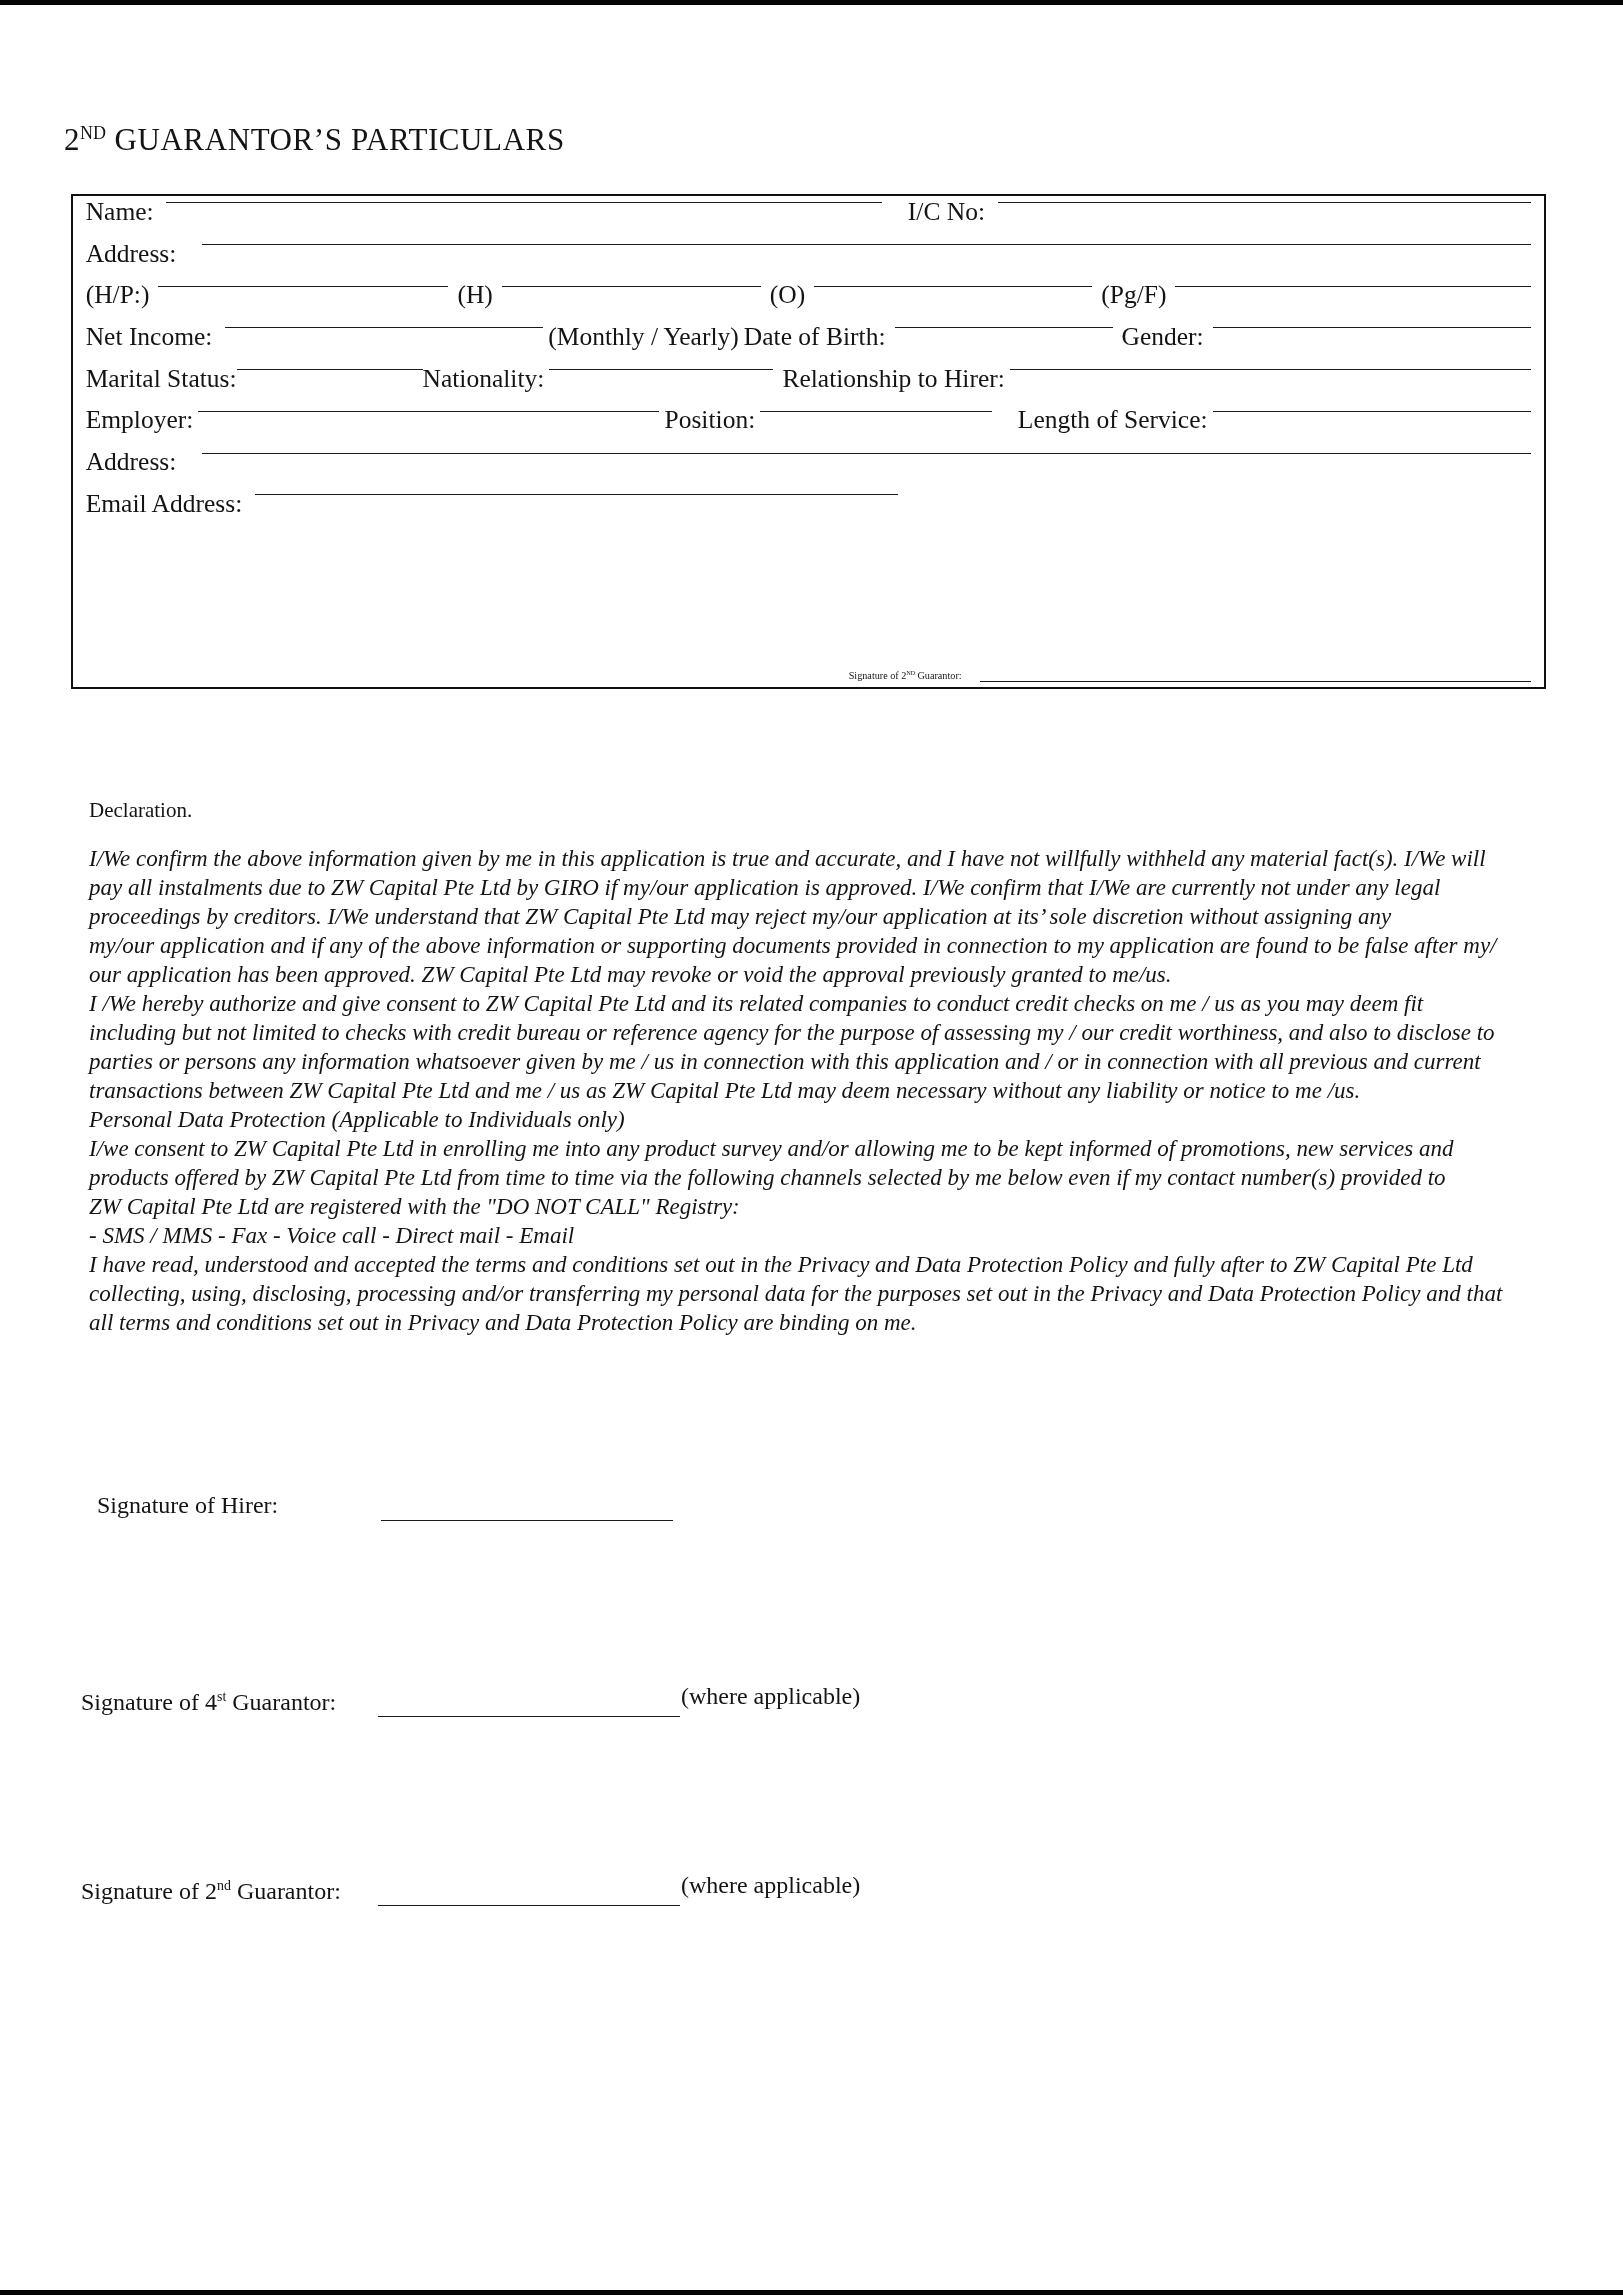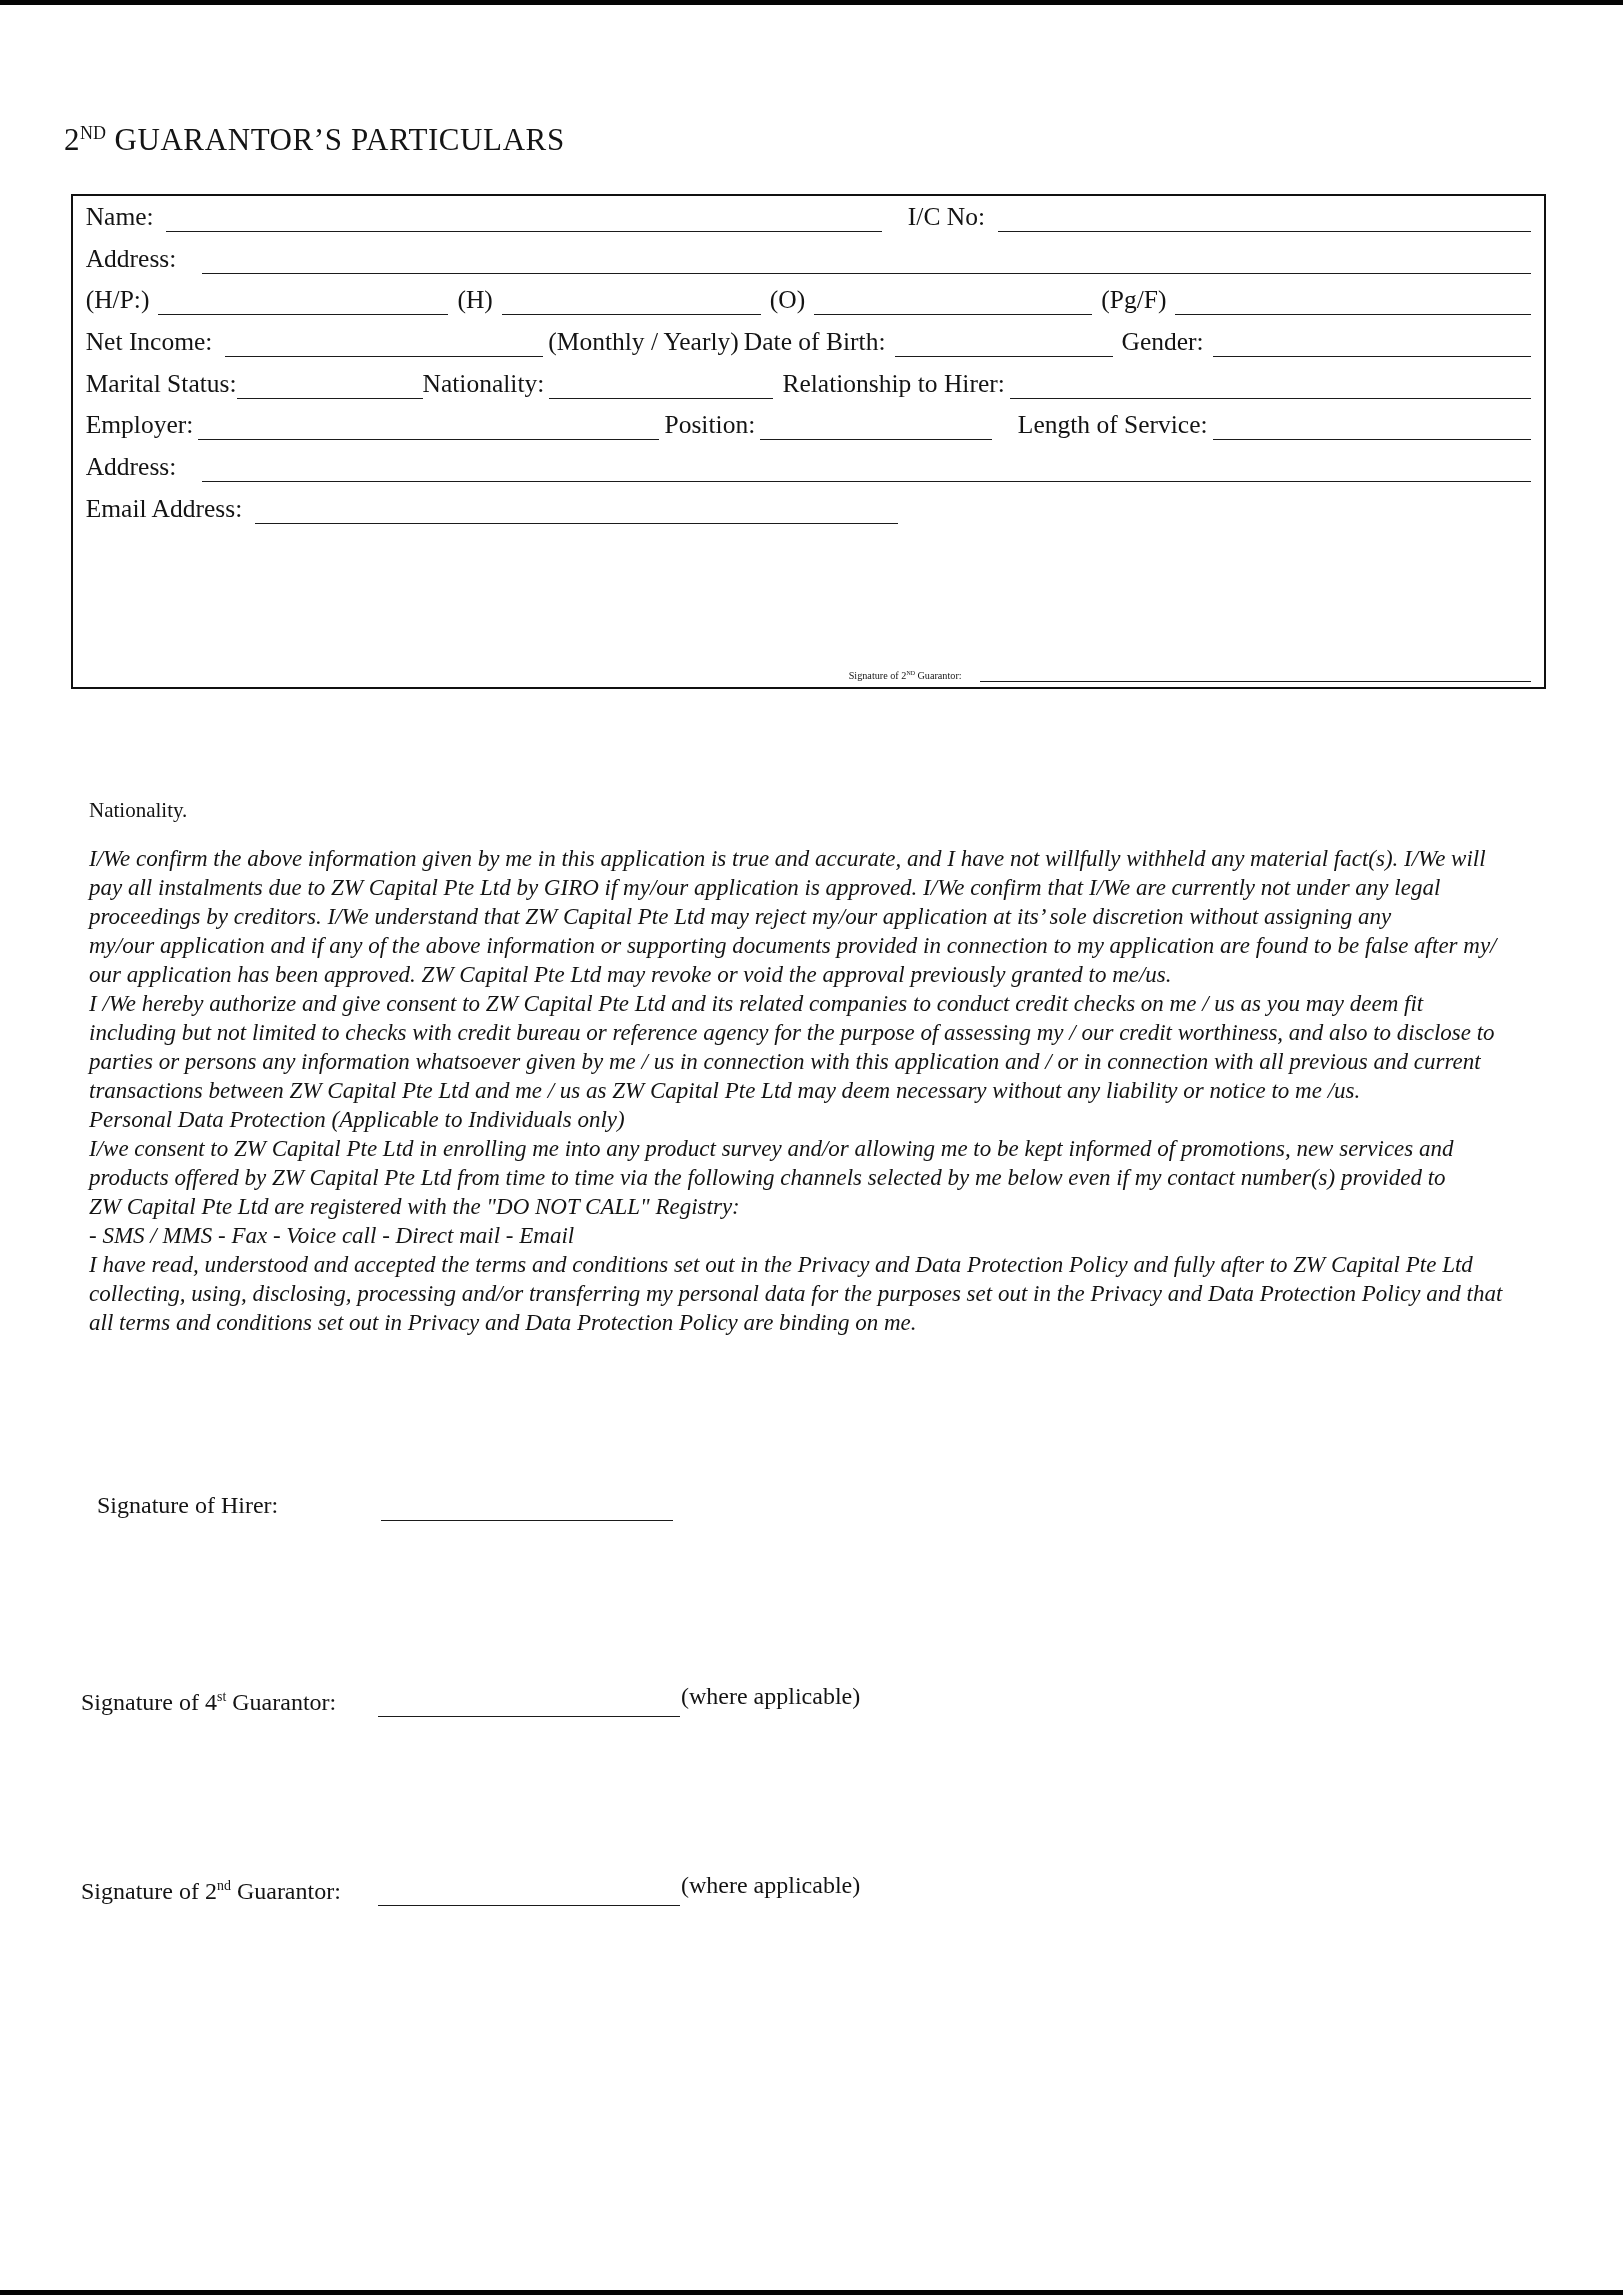--- a/index.html
+++ b/index.html
@@ -21,21 +21,21 @@
   }
   .sup{font-size:58%;vertical-align:super;letter-spacing:0;}
 
   .form-box{
     position:absolute;left:71px;top:194px;
     width:1475px;height:495px;
     border:2.5px solid #101010;
     box-sizing:border-box;
     padding:0 12.7px;
   }
-  .frow{display:flex;align-items:flex-end;height:36px;margin-bottom:5.7px;}
+  .frow{display:flex;height:36px;margin-bottom:5.7px;}
   .frow .lbl{font-size:25.5px;line-height:31px;white-space:nowrap;}
   .ul{border-bottom:1.9px solid #1b1b1b;height:6.4px;flex:0 0 auto;}
   .ul.grow{flex:1 1 auto;}
   .gap8{width:5.1px;}.gap14{width:9px;}.gap20{width:12.7px;}.gap40{width:25.5px;}
   .sigrow{margin-top:122px;margin-left:763px;display:flex;align-items:flex-end;height:36px;}
   .sigrow .lbl{margin-right:18px;}
 
   .decl{position:absolute;left:89px;top:796px;width:1477px;}
   .decl-heading{font-size:21px;line-height:29px;margin-bottom:19px;}
   .decl-lines .dline{font-size:23px;line-height:29px;white-space:nowrap;font-style:italic;}
@@ -144,21 +144,21 @@
     </div>
 
     <div class="sigrow">
       <span class="lbl"><span>Signature of 2</span><span class="sup">ND</span><span> Guarantor:</span></span>
       <span class="ul grow"></span>
     </div>
 
   </div>
 
   <div class="decl">
-    <div class="decl-heading">Nationality.</div>
+    <div class="decl-heading">Declaration.</div>
     <div class="decl-lines">
         <div class="dline">I/We confirm the above information given by me in this application is true and accurate, and I have not willfully withheld any material fact(s). I/We will</div>
         <div class="dline">pay all instalments due to ZW Capital Pte Ltd by GIRO if my/our application is approved. I/We confirm that I/We are currently not under any legal</div>
         <div class="dline">proceedings by creditors. I/We understand that ZW Capital Pte Ltd may reject my/our application at its’ sole discretion without assigning any</div>
         <div class="dline">my/our application and if any of the above information or supporting documents provided in connection to my application are found to be false after my/</div>
         <div class="dline">our application has been approved. ZW Capital Pte Ltd may revoke or void the approval previously granted to me/us.</div>
         <div class="dline">I /We hereby authorize and give consent to ZW Capital Pte Ltd and its related companies to conduct credit checks on me / us as you may deem fit</div>
         <div class="dline">including but not limited to checks with credit bureau or reference agency for the purpose of assessing my / our credit worthiness, and also to disclose to</div>
         <div class="dline">parties or persons any information whatsoever given by me / us in connection with this application and / or in connection with all previous and current</div>
         <div class="dline">transactions between ZW Capital Pte Ltd and me / us as ZW Capital Pte Ltd may deem necessary without any liability or notice to me /us.</div>

